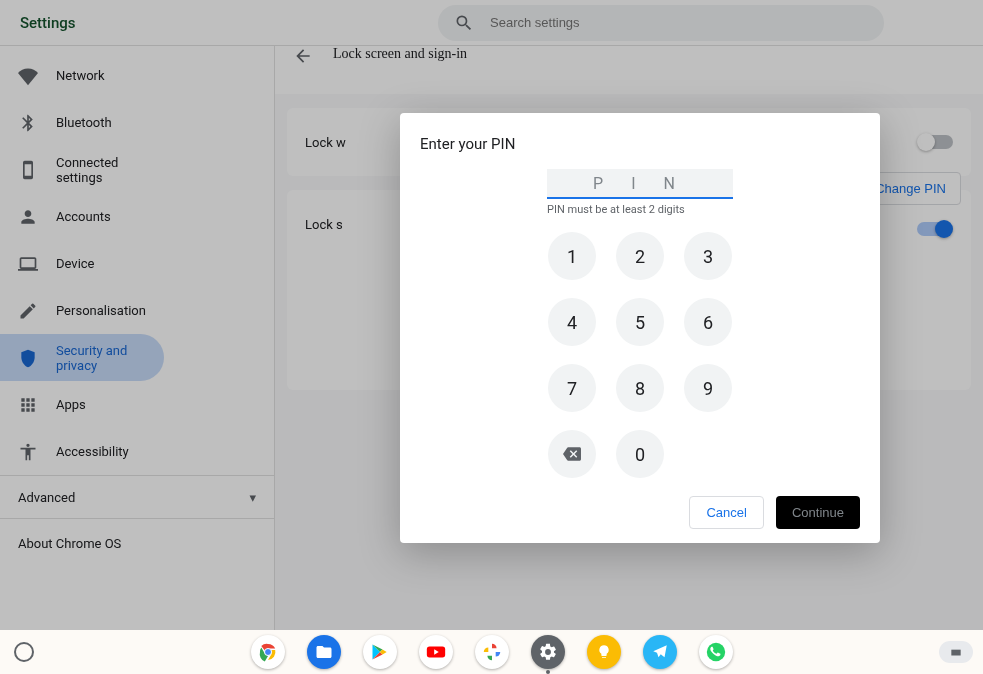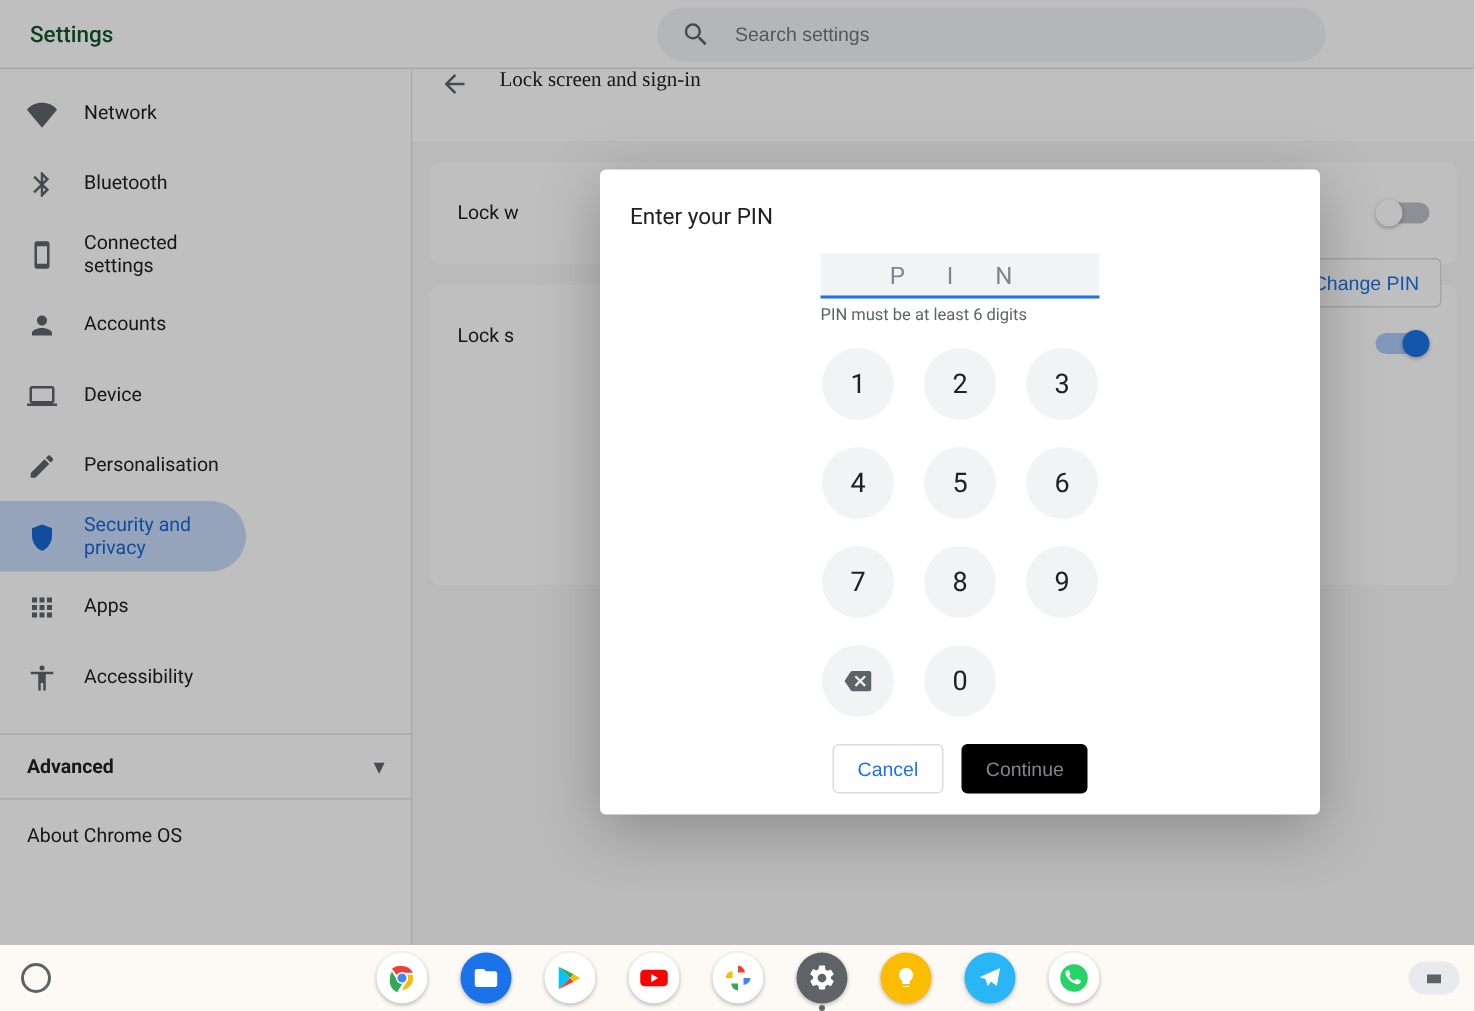--- a/index.html
+++ b/index.html
@@ -99,23 +99,21 @@
   .sb-item .label { font-size: 13px; }
 
   .sb-advanced {
     display: flex;
     align-items: center;
     justify-content: space-between;
     height: 44px;
     padding: 0 18px 0 18px;
     border-top: 1px solid #e0e0e0;
     border-bottom: 1px solid #e0e0e0;
-    margin-top: 14px;
     cursor: pointer;
-    font-weight: bold;
   }
   .sb-advanced .chev { color: #5f6368; }
 
   .sb-about {
     height: 48px;
     display: flex;
     align-items: center;
     padding-left: 18px;
     cursor: pointer;
   }
@@ -219,21 +217,21 @@
   .key {
     width: 48px; height: 48px; border-radius: 50%;
     background: #f1f3f4;
     display:flex; align-items:center; justify-content:center;
     font-size: 18px; color:#202124; cursor:pointer;
   }
   .key.blank { visibility: hidden; }
   .key.bksp svg { width:18px; height:18px; fill:#5f6368; }
 
   .dialog-actions {
-    display:flex; justify-content:center; gap:12px;
+    display:flex; justify-content:flex-end; gap:12px;
   }
   .dlg-btn {
     padding: 8px 16px; border-radius:4px; font-size:13px;
     cursor:pointer; border:none;
   }
   .dlg-btn.cancel { color:#1a73e8; background:#fff; border:1px solid #dadce0;}
   .dlg-btn.continue { color:#80868b; background:#000000; }
 
   
   .shelf {
@@ -395,21 +393,21 @@
       <div class="toggle on"></div>
     </div>
   </div>
 </div>
 
 <div class="dim-overlay"></div>
 
 <div class="dialog">
   <div class="dialog-title">Enter your PIN</div>
   <div class="pin-field">P I N</div>
-  <div class="pin-msg">PIN must be at least 6 digits</div>
+  <div class="pin-msg">PIN must be at least 2 digits</div>
   <div class="keypad">
     <div class="key">1</div>
     <div class="key">2</div>
     <div class="key">3</div>
     <div class="key">4</div>
     <div class="key">5</div>
     <div class="key">6</div>
     <div class="key">7</div>
     <div class="key">8</div>
     <div class="key">9</div>

